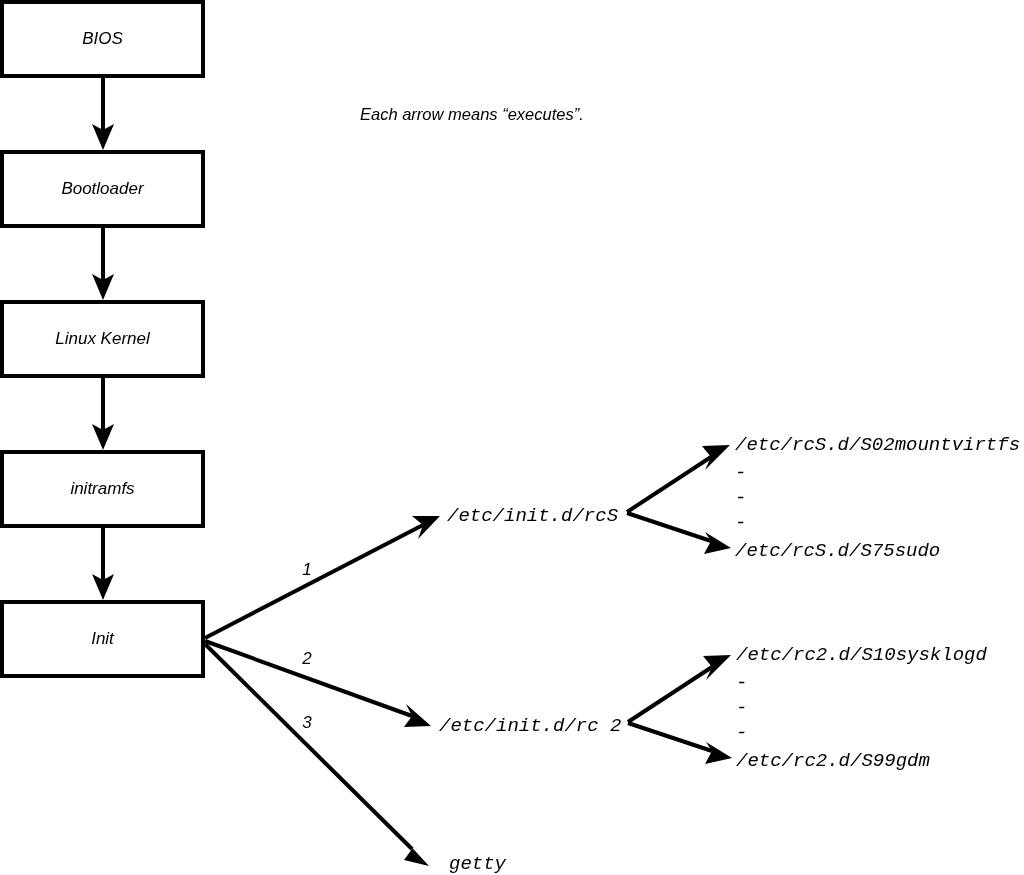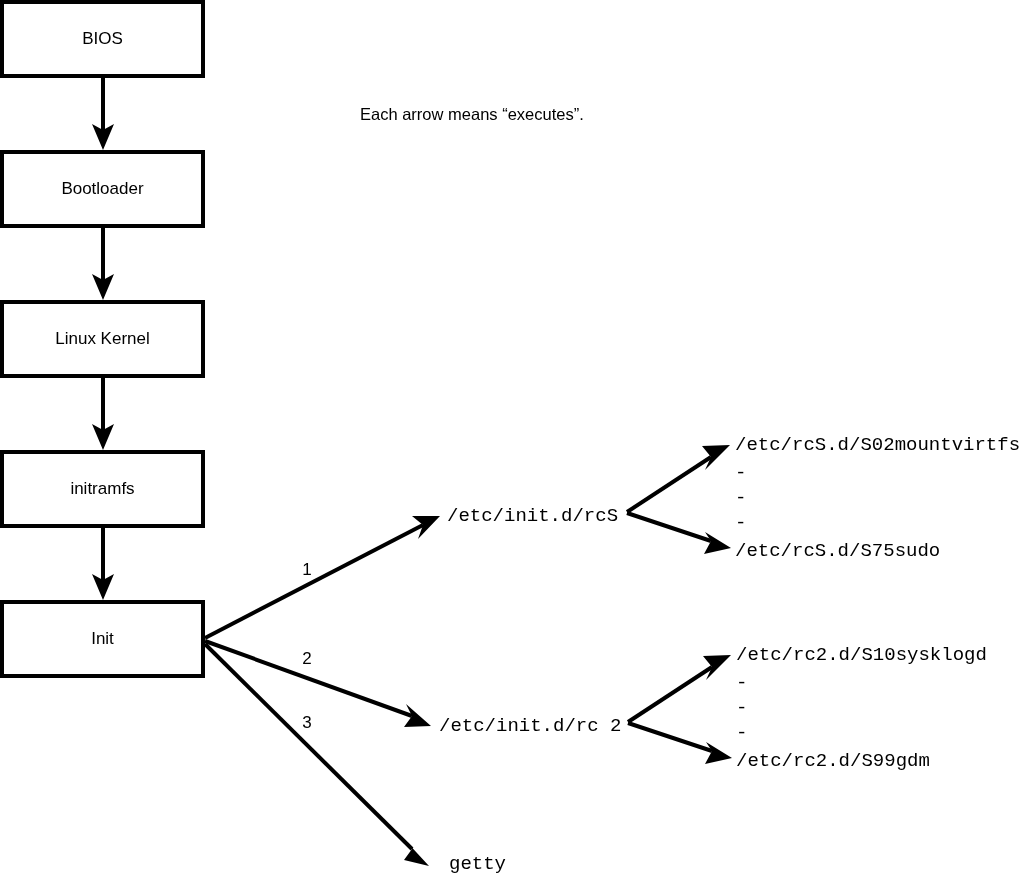--- a/index.html
+++ b/index.html
@@ -13,20 +13,21 @@
     height: 875px;
     font-family: "Liberation Sans", sans-serif;
     color: #000000;
     overflow: hidden;
   }
   #diagram-root {
     position: relative;
     width: 1024px;
     height: 841px;
     background: #ffffff;
+    font-style: italic;
   }
   svg#diagram-svg {
     position: absolute;
     left: 0;
     top: 0;
     width: 1024px;
     height: 875px;
     display: block;
   }
   .stage-box-rect {

